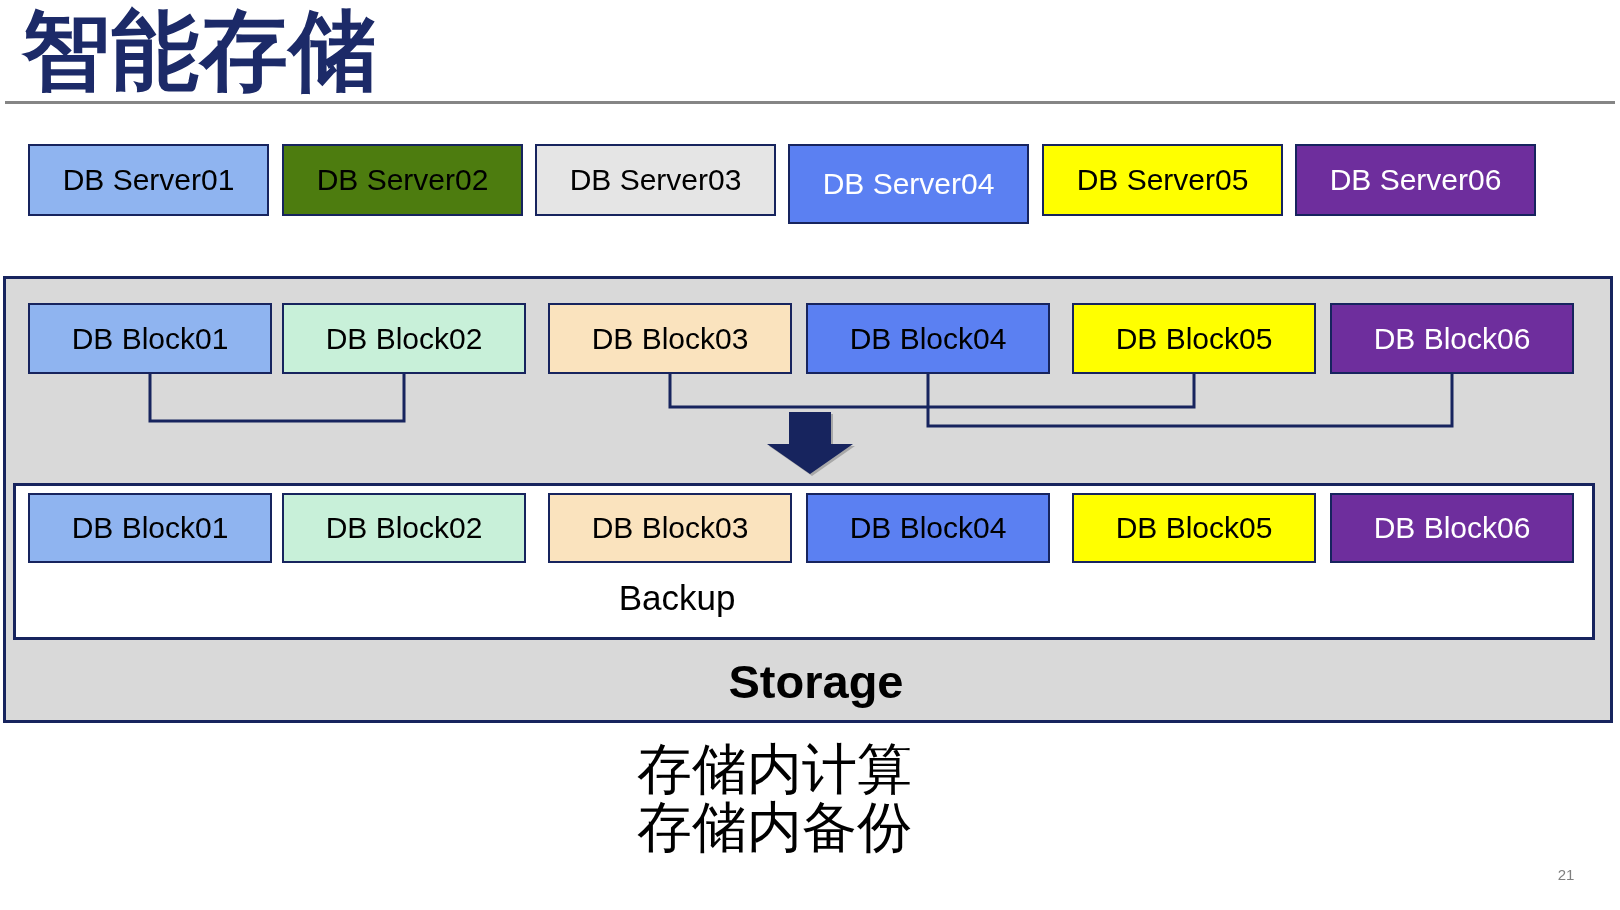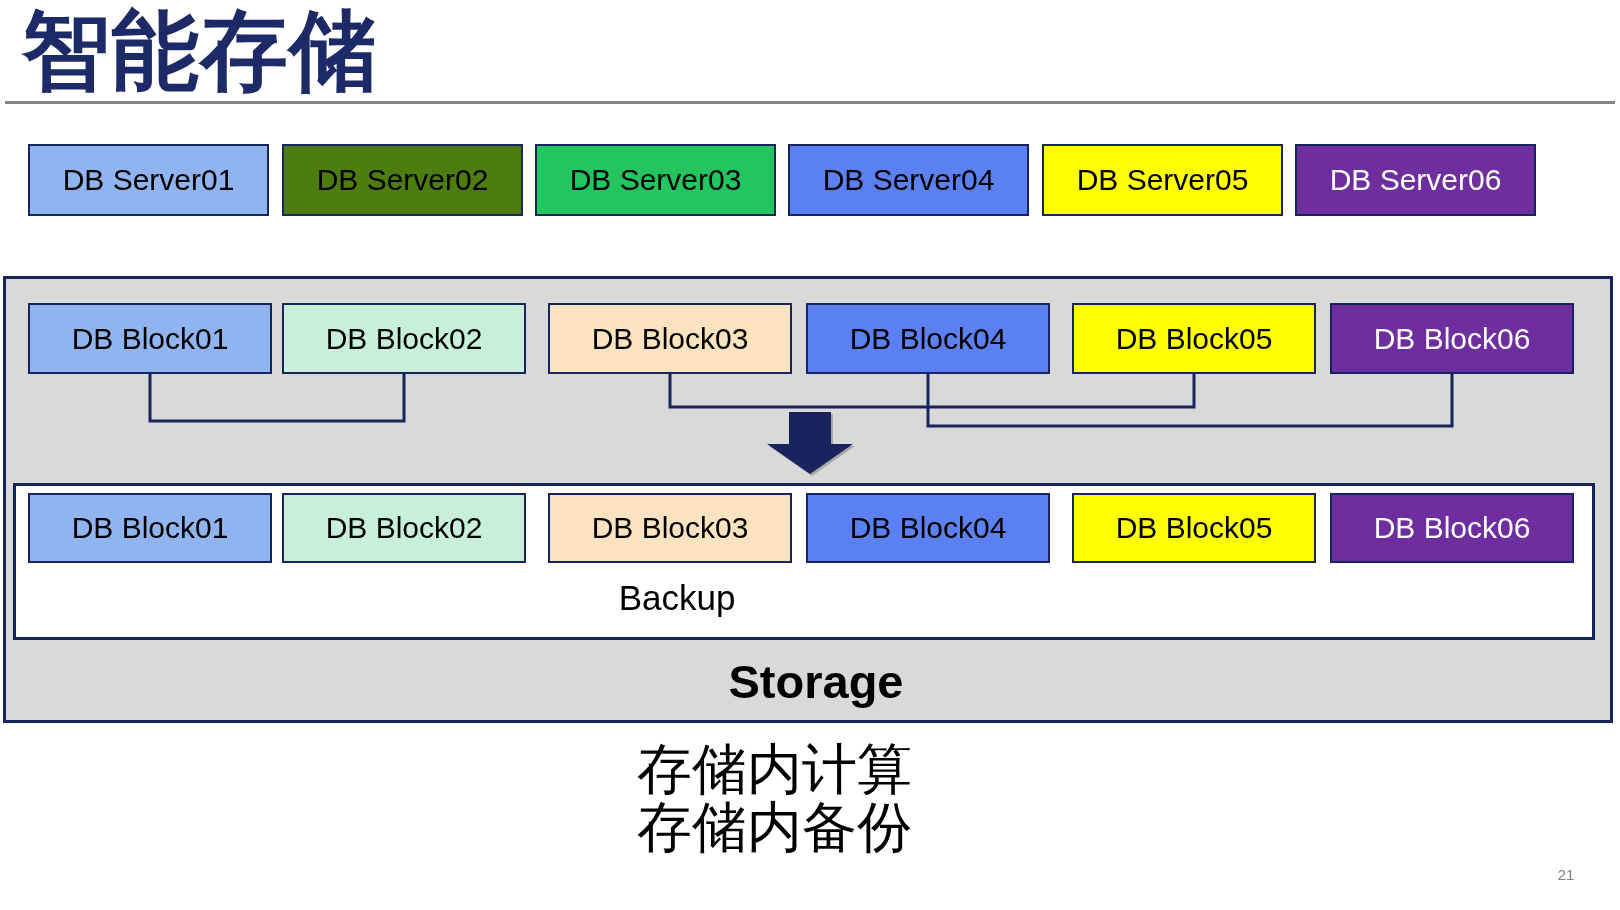--- a/index.html
+++ b/index.html
@@ -76,22 +76,22 @@
 <body>
 
 <div class="slide">
 
   <div class="slide-title">智能存储</div>
   <div class="title-rule"></div>
 
   <div id="server-row">
       <div class="node-box" style="left: 28px; top: 144px; width: 241px; height: 72px; background: rgb(143, 180, 240); color: rgb(0, 0, 0);">DB Server01</div>
       <div class="node-box" style="left: 282px; top: 144px; width: 241px; height: 72px; background: #4d7c0f; color: rgb(0, 0, 0);">DB Server02</div>
-      <div class="node-box" style="left: 535px; top: 144px; width: 241px; height: 72px; background: #22c55e; color: rgb(0, 0, 0);">DB Server03</div>
-      <div class="node-box" style="left: 788px; top: 144px; width: 241px; height: 72px; background: rgb(91, 128, 242); color: #000000;">DB Server04</div>
+      <div class="node-box" style="left: 535px; top: 144px; width: 241px; height: 72px; background: #e5e5e5; color: rgb(0, 0, 0);">DB Server03</div>
+      <div class="node-box" style="left: 788px; top: 144px; width: 241px; height: 80px; background: rgb(91, 128, 242); color: #ffffff;">DB Server04</div>
       <div class="node-box" style="left: 1042px; top: 144px; width: 241px; height: 72px; background: rgb(255, 255, 0); color: rgb(0, 0, 0);">DB Server05</div>
       <div class="node-box" style="left: 1295px; top: 144px; width: 241px; height: 72px; background: rgb(110, 46, 157); color: rgb(255, 255, 255);">DB Server06</div>
     </div>
 
   <div class="storage-container"></div>
 
   <div class="backup-box"></div>
 
   <div id="blocks-top-row">
       <div class="node-box" style="left: 28px; top: 303px; width: 244px; height: 71px; background: rgb(143, 180, 240); color: rgb(0, 0, 0);">DB Block01</div>

